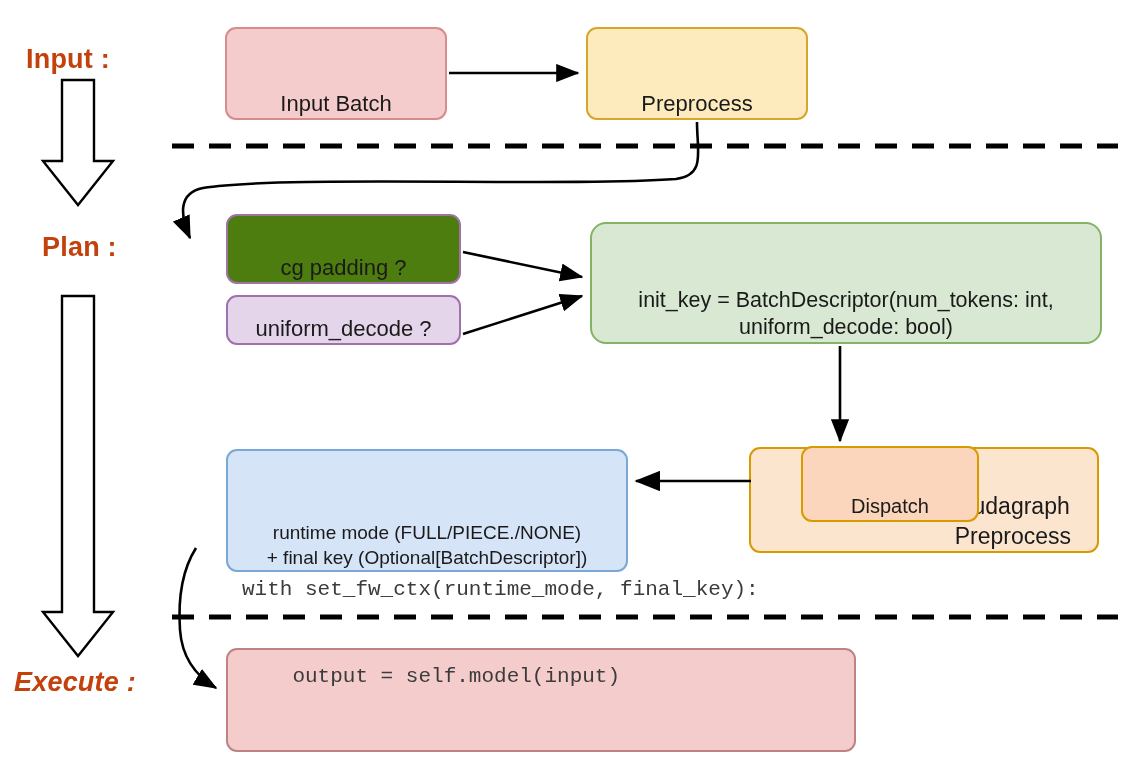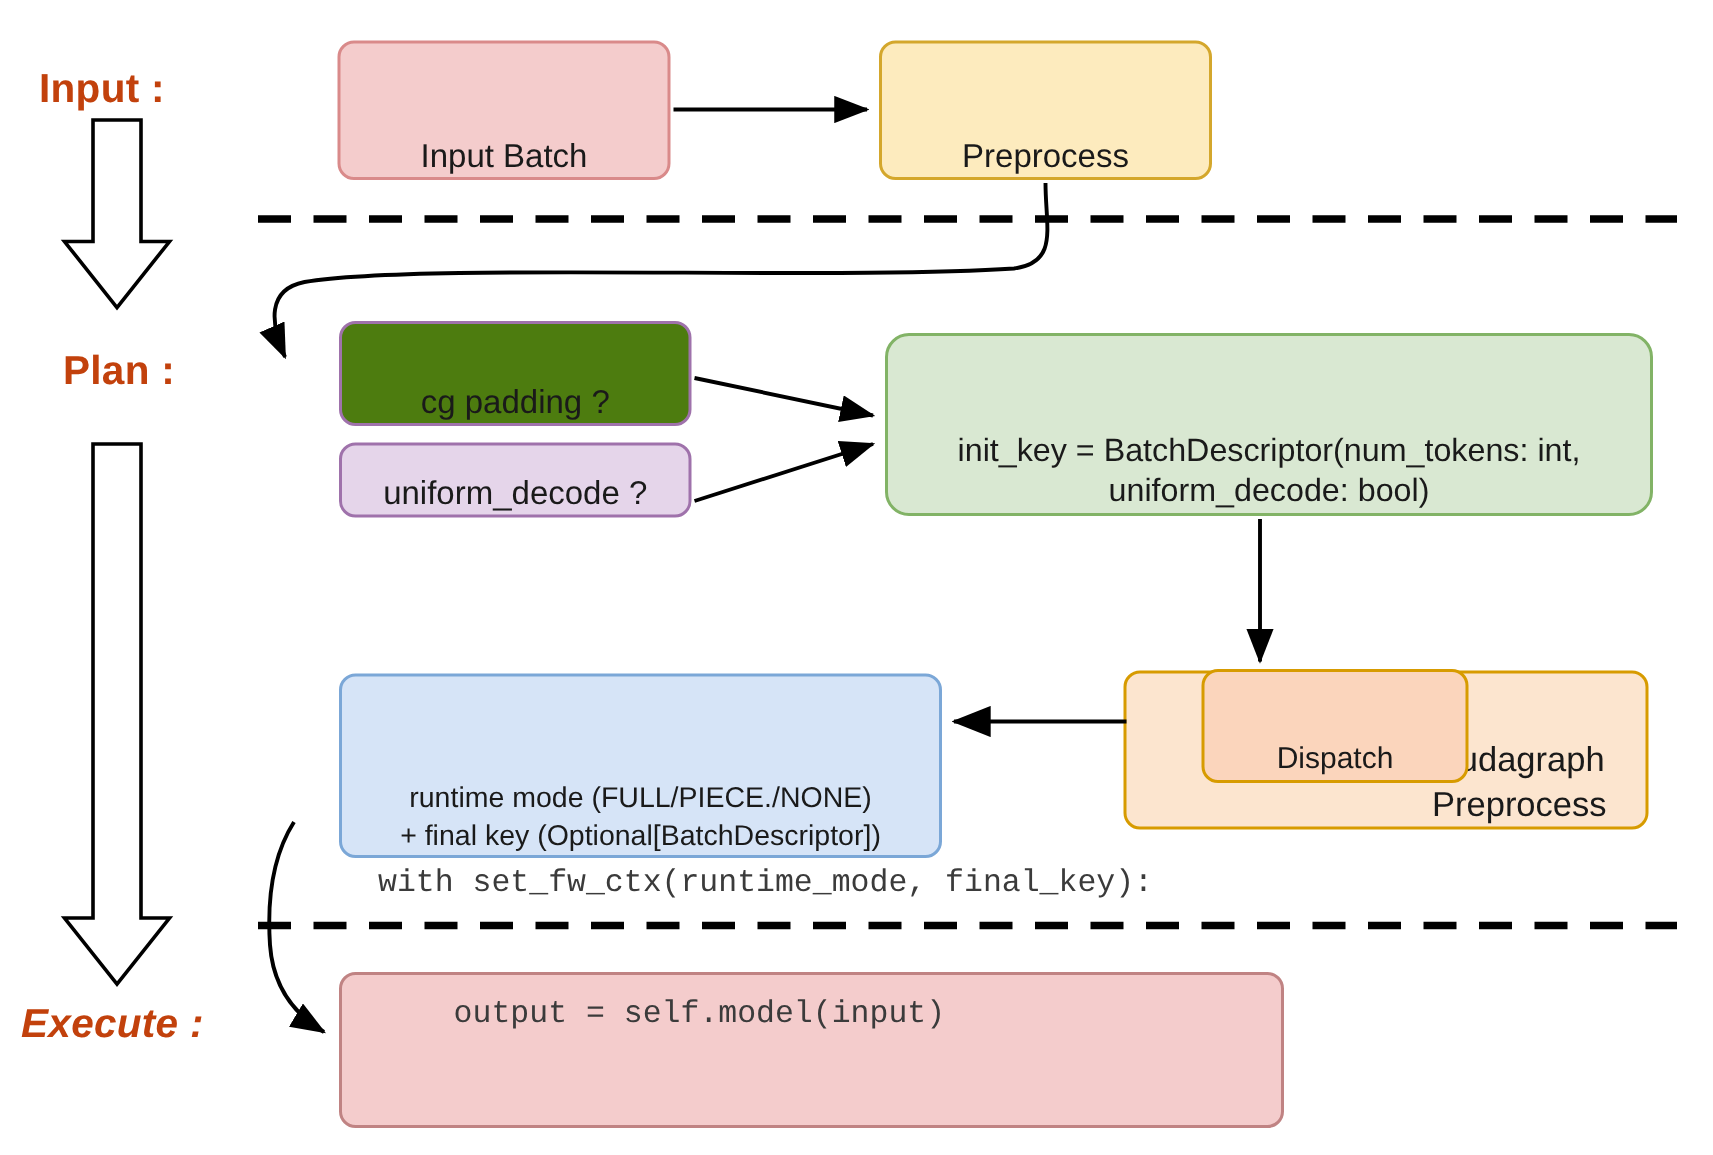--- a/index.html
+++ b/index.html
@@ -85,21 +85,21 @@
     background: #fbd5bc; border-color: #d79b00;
     font-size: 20px;
     margin-left: 48px;
   }
   .node-code {
     left: 226px; top: 648px; width: 630px; height: 104px;
     background: #f4cccc; border-color: #c08383;
     font-family: "Liberation Mono", monospace;
     font-size: 21px;
     justify-content: flex-start;
-    padding-left: 24px;
+    padding-left: 14px;
     line-height: 1.38;
     white-space: pre;
     text-align: left;
     color: #3b3b3b;
   }
   .node-text { display: block; }
   
   #overlay {
     position: absolute;
     left: 0; top: 0;

